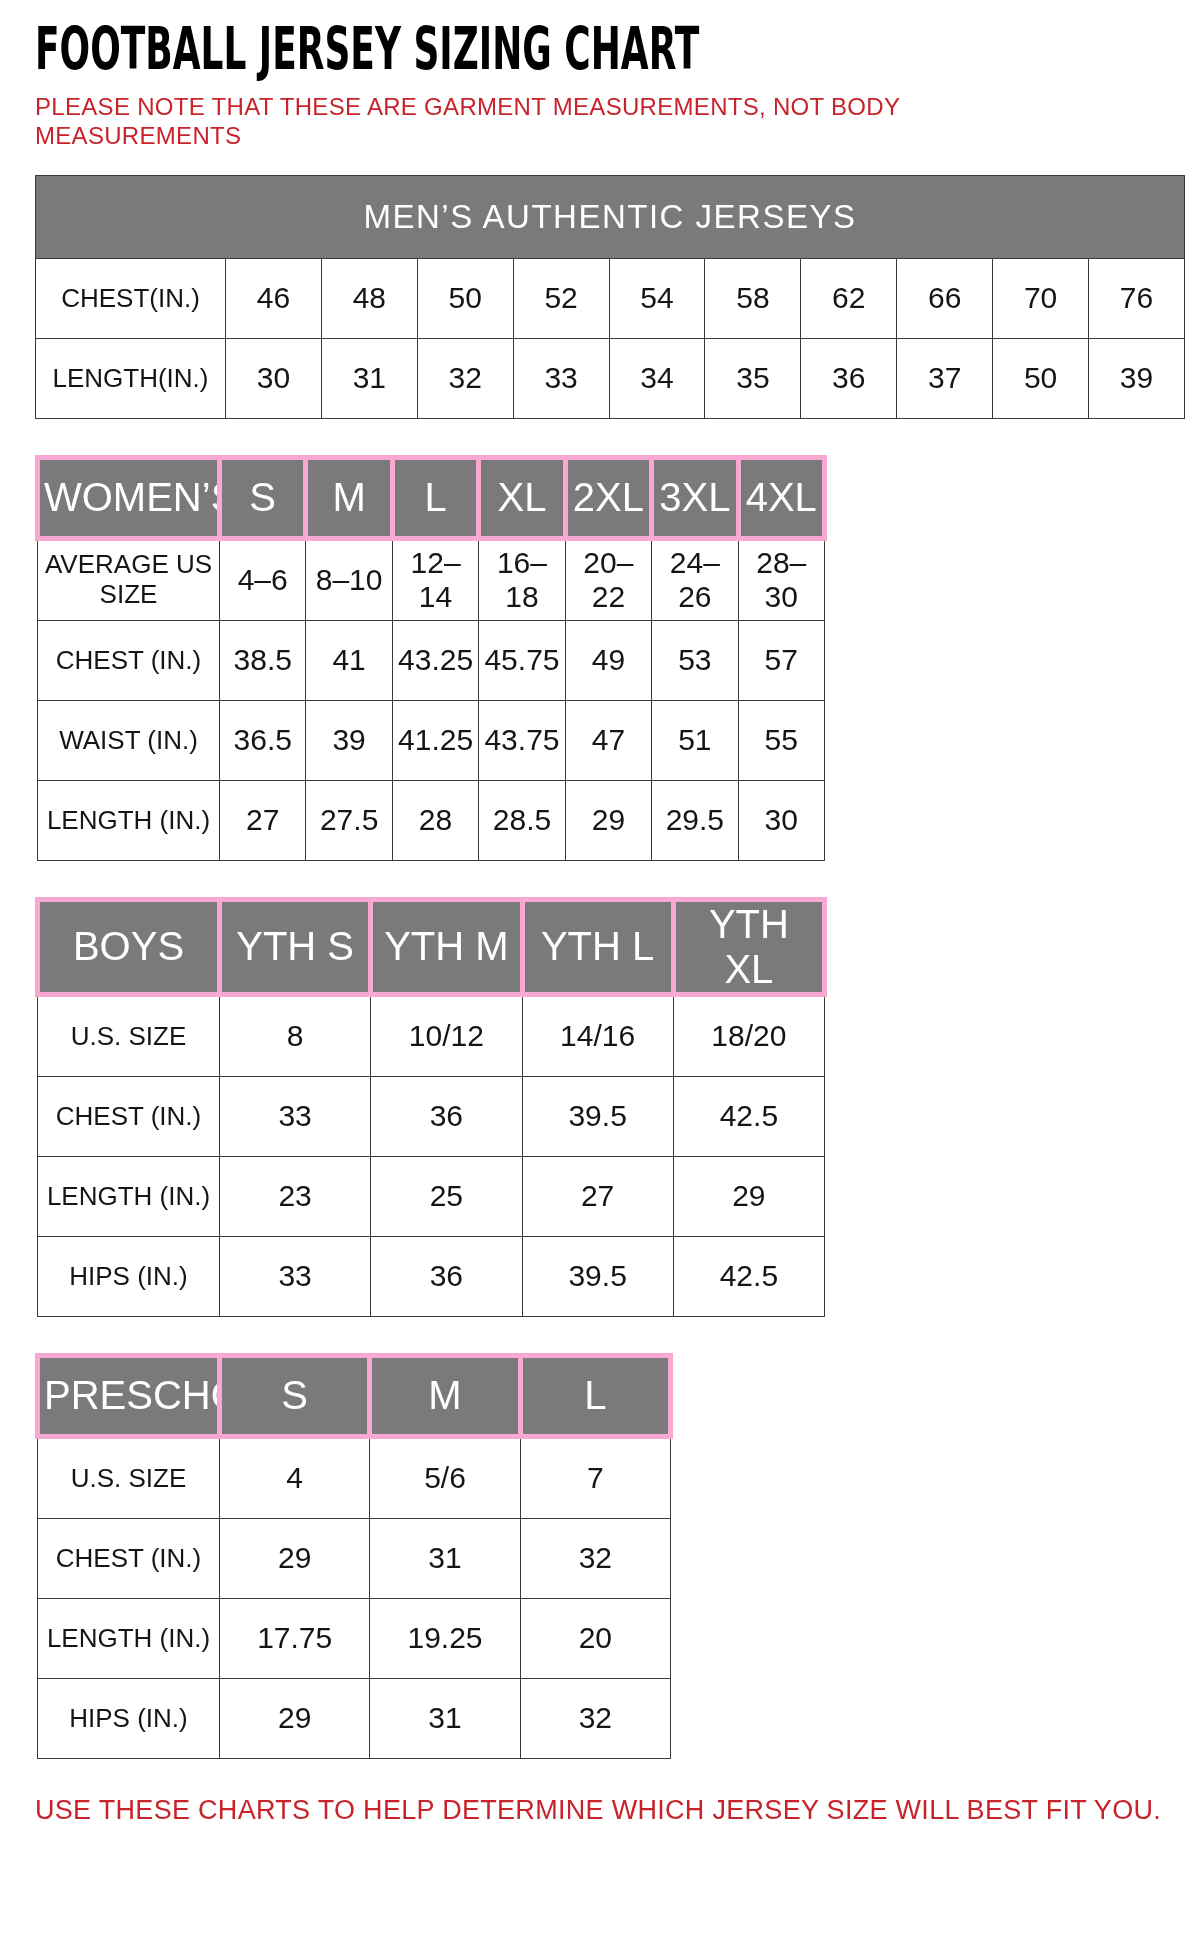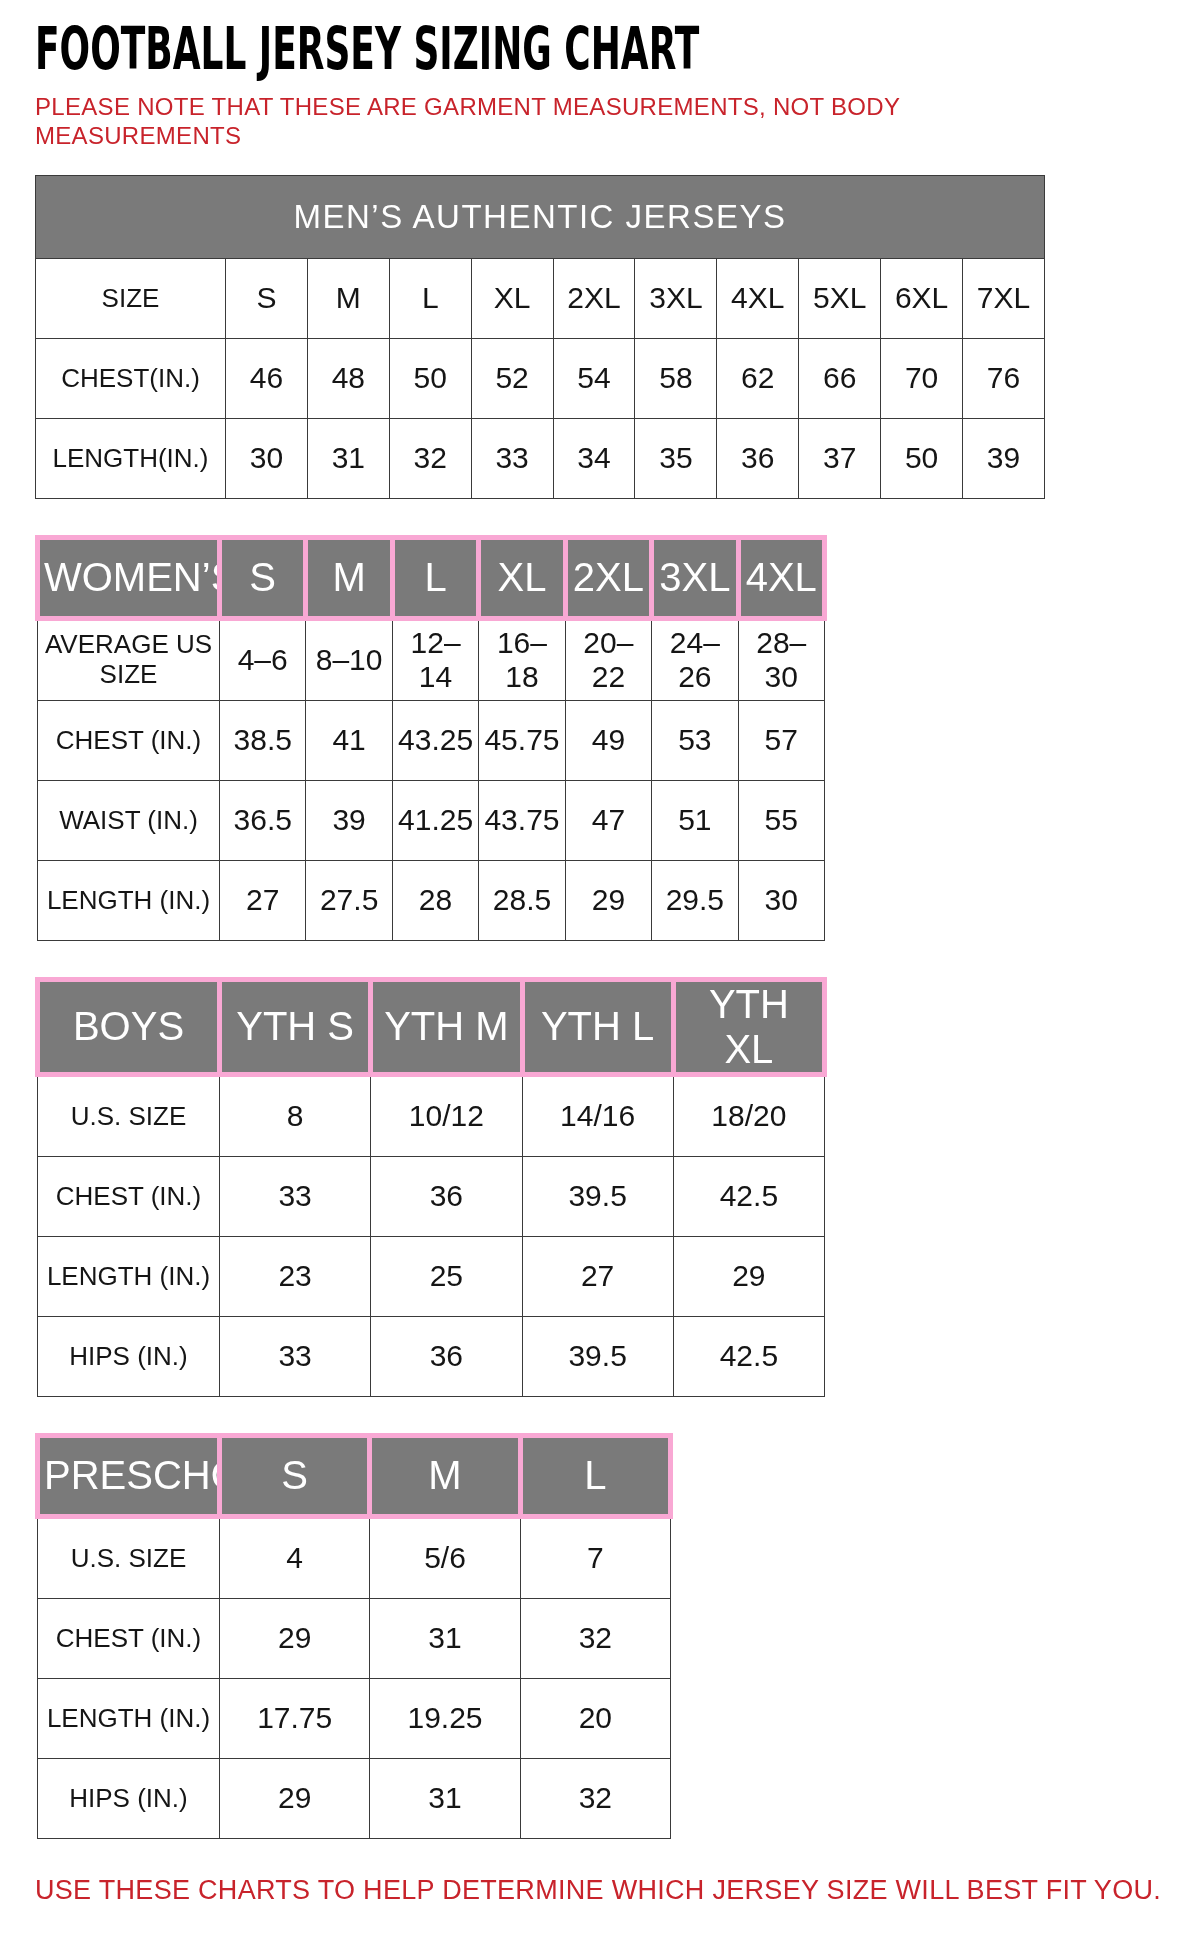--- a/index.html
+++ b/index.html
@@ -74,21 +74,21 @@
     overflow: hidden;
   }
   .sizing-table td[data-name="row-label"] {
     font-size: 26px;
     white-space: nowrap;
   }
   .sizing-table td[data-name="row-label"].wrap {
     white-space: normal;
     line-height: 1.15;
   }
-  .mens { width: 1010px; }
+  .mens { width: 1150px; }
   .womens, .boys { width: 792px; }
   .preschool { width: 638px; }
   col.c-label { width: 190px; }
   .womens col.c-label, .boys col.c-label, .preschool col.c-label { width: 182px; }
   .footer {
     margin: 0;
     color: #c8232b;
     font-size: 27px;
     font-weight: 400;
     letter-spacing: 0.3px;
@@ -118,33 +118,20 @@
         <col>
         <col>
     </colgroup>
     <thead>
       <tr data-name="mens-title-row">
         <th colspan="11" class="span-title" data-name="mens-table-title">MEN’S AUTHENTIC JERSEYS</th>
       </tr>
     </thead>
     <tbody data-name="mens-table-body">
         <tr data-name="table-row">
-          <td data-name="row-label">SIZE</td>
-          <td data-name="size-value-cell">S</td>
-          <td data-name="size-value-cell">M</td>
-          <td data-name="size-value-cell">L</td>
-          <td data-name="size-value-cell">XL</td>
-          <td data-name="size-value-cell">2XL</td>
-          <td data-name="size-value-cell">3XL</td>
-          <td data-name="size-value-cell">4XL</td>
-          <td data-name="size-value-cell">5XL</td>
-          <td data-name="size-value-cell">6XL</td>
-          <td data-name="size-value-cell">7XL</td>
-        </tr>
-        <tr data-name="table-row">
           <td data-name="row-label">CHEST(IN.)</td>
           <td data-name="size-value-cell">46</td>
           <td data-name="size-value-cell">48</td>
           <td data-name="size-value-cell">50</td>
           <td data-name="size-value-cell">52</td>
           <td data-name="size-value-cell">54</td>
           <td data-name="size-value-cell">58</td>
           <td data-name="size-value-cell">62</td>
           <td data-name="size-value-cell">66</td>
           <td data-name="size-value-cell">70</td>

